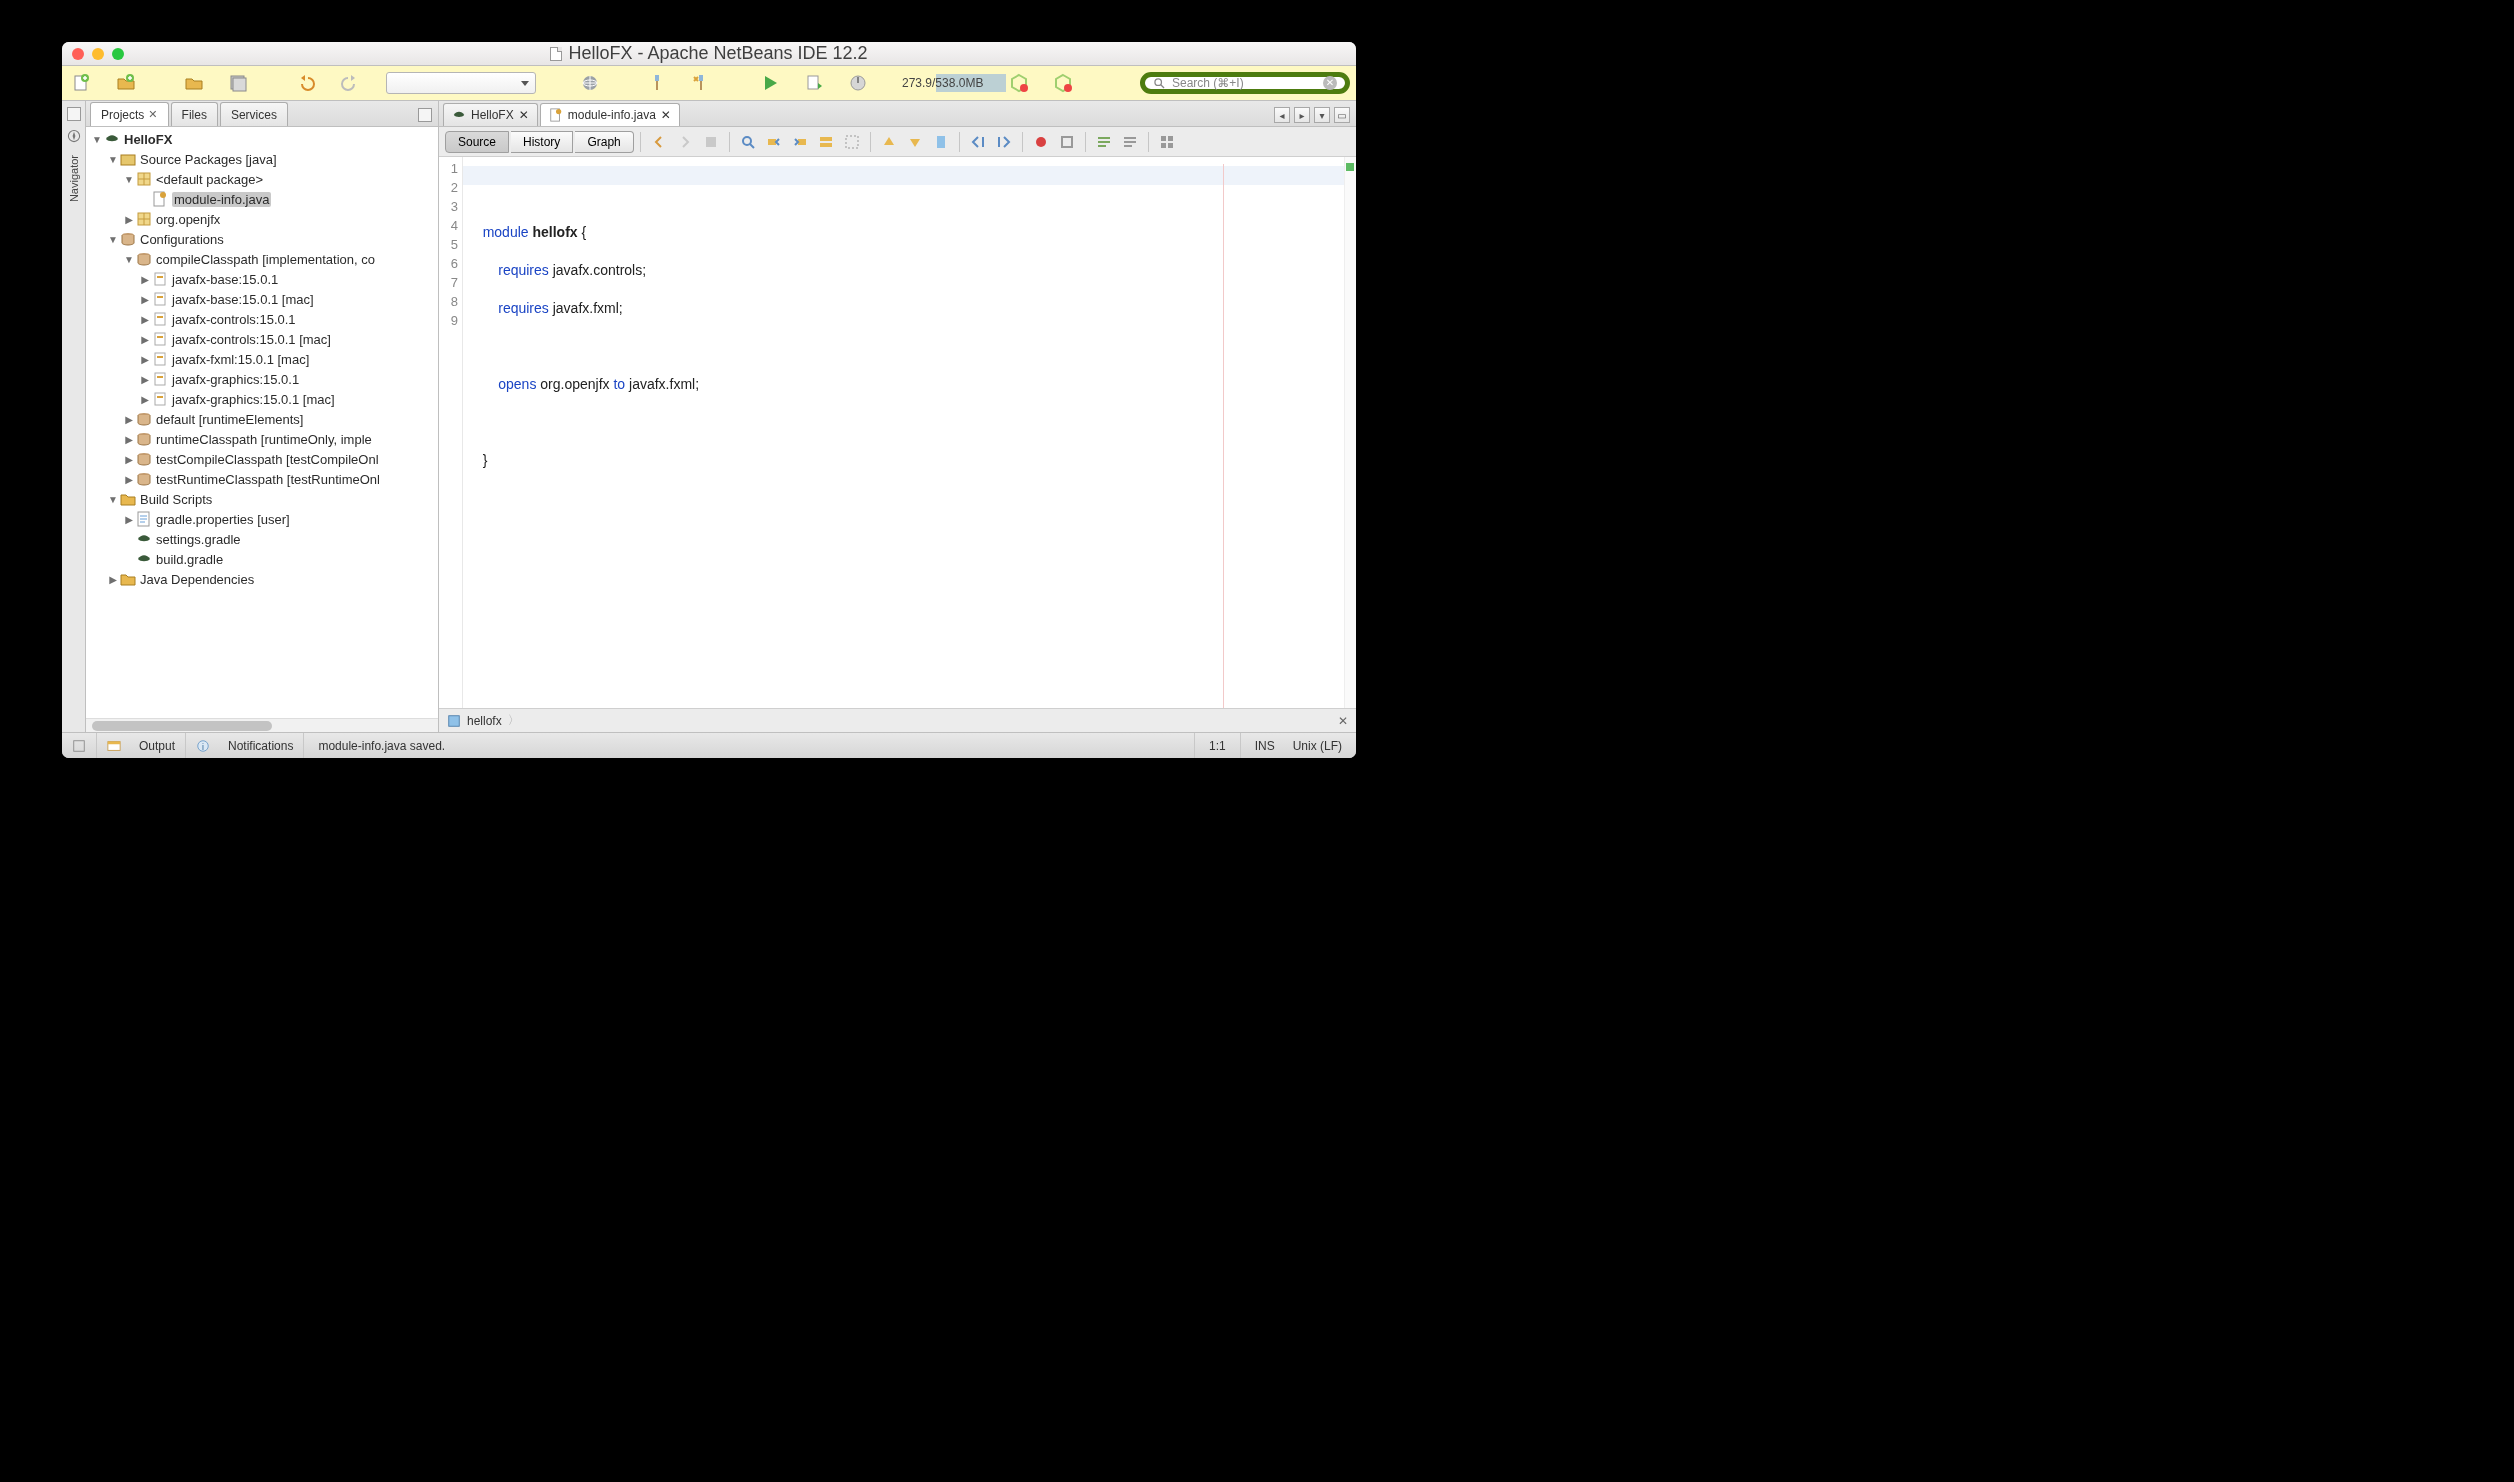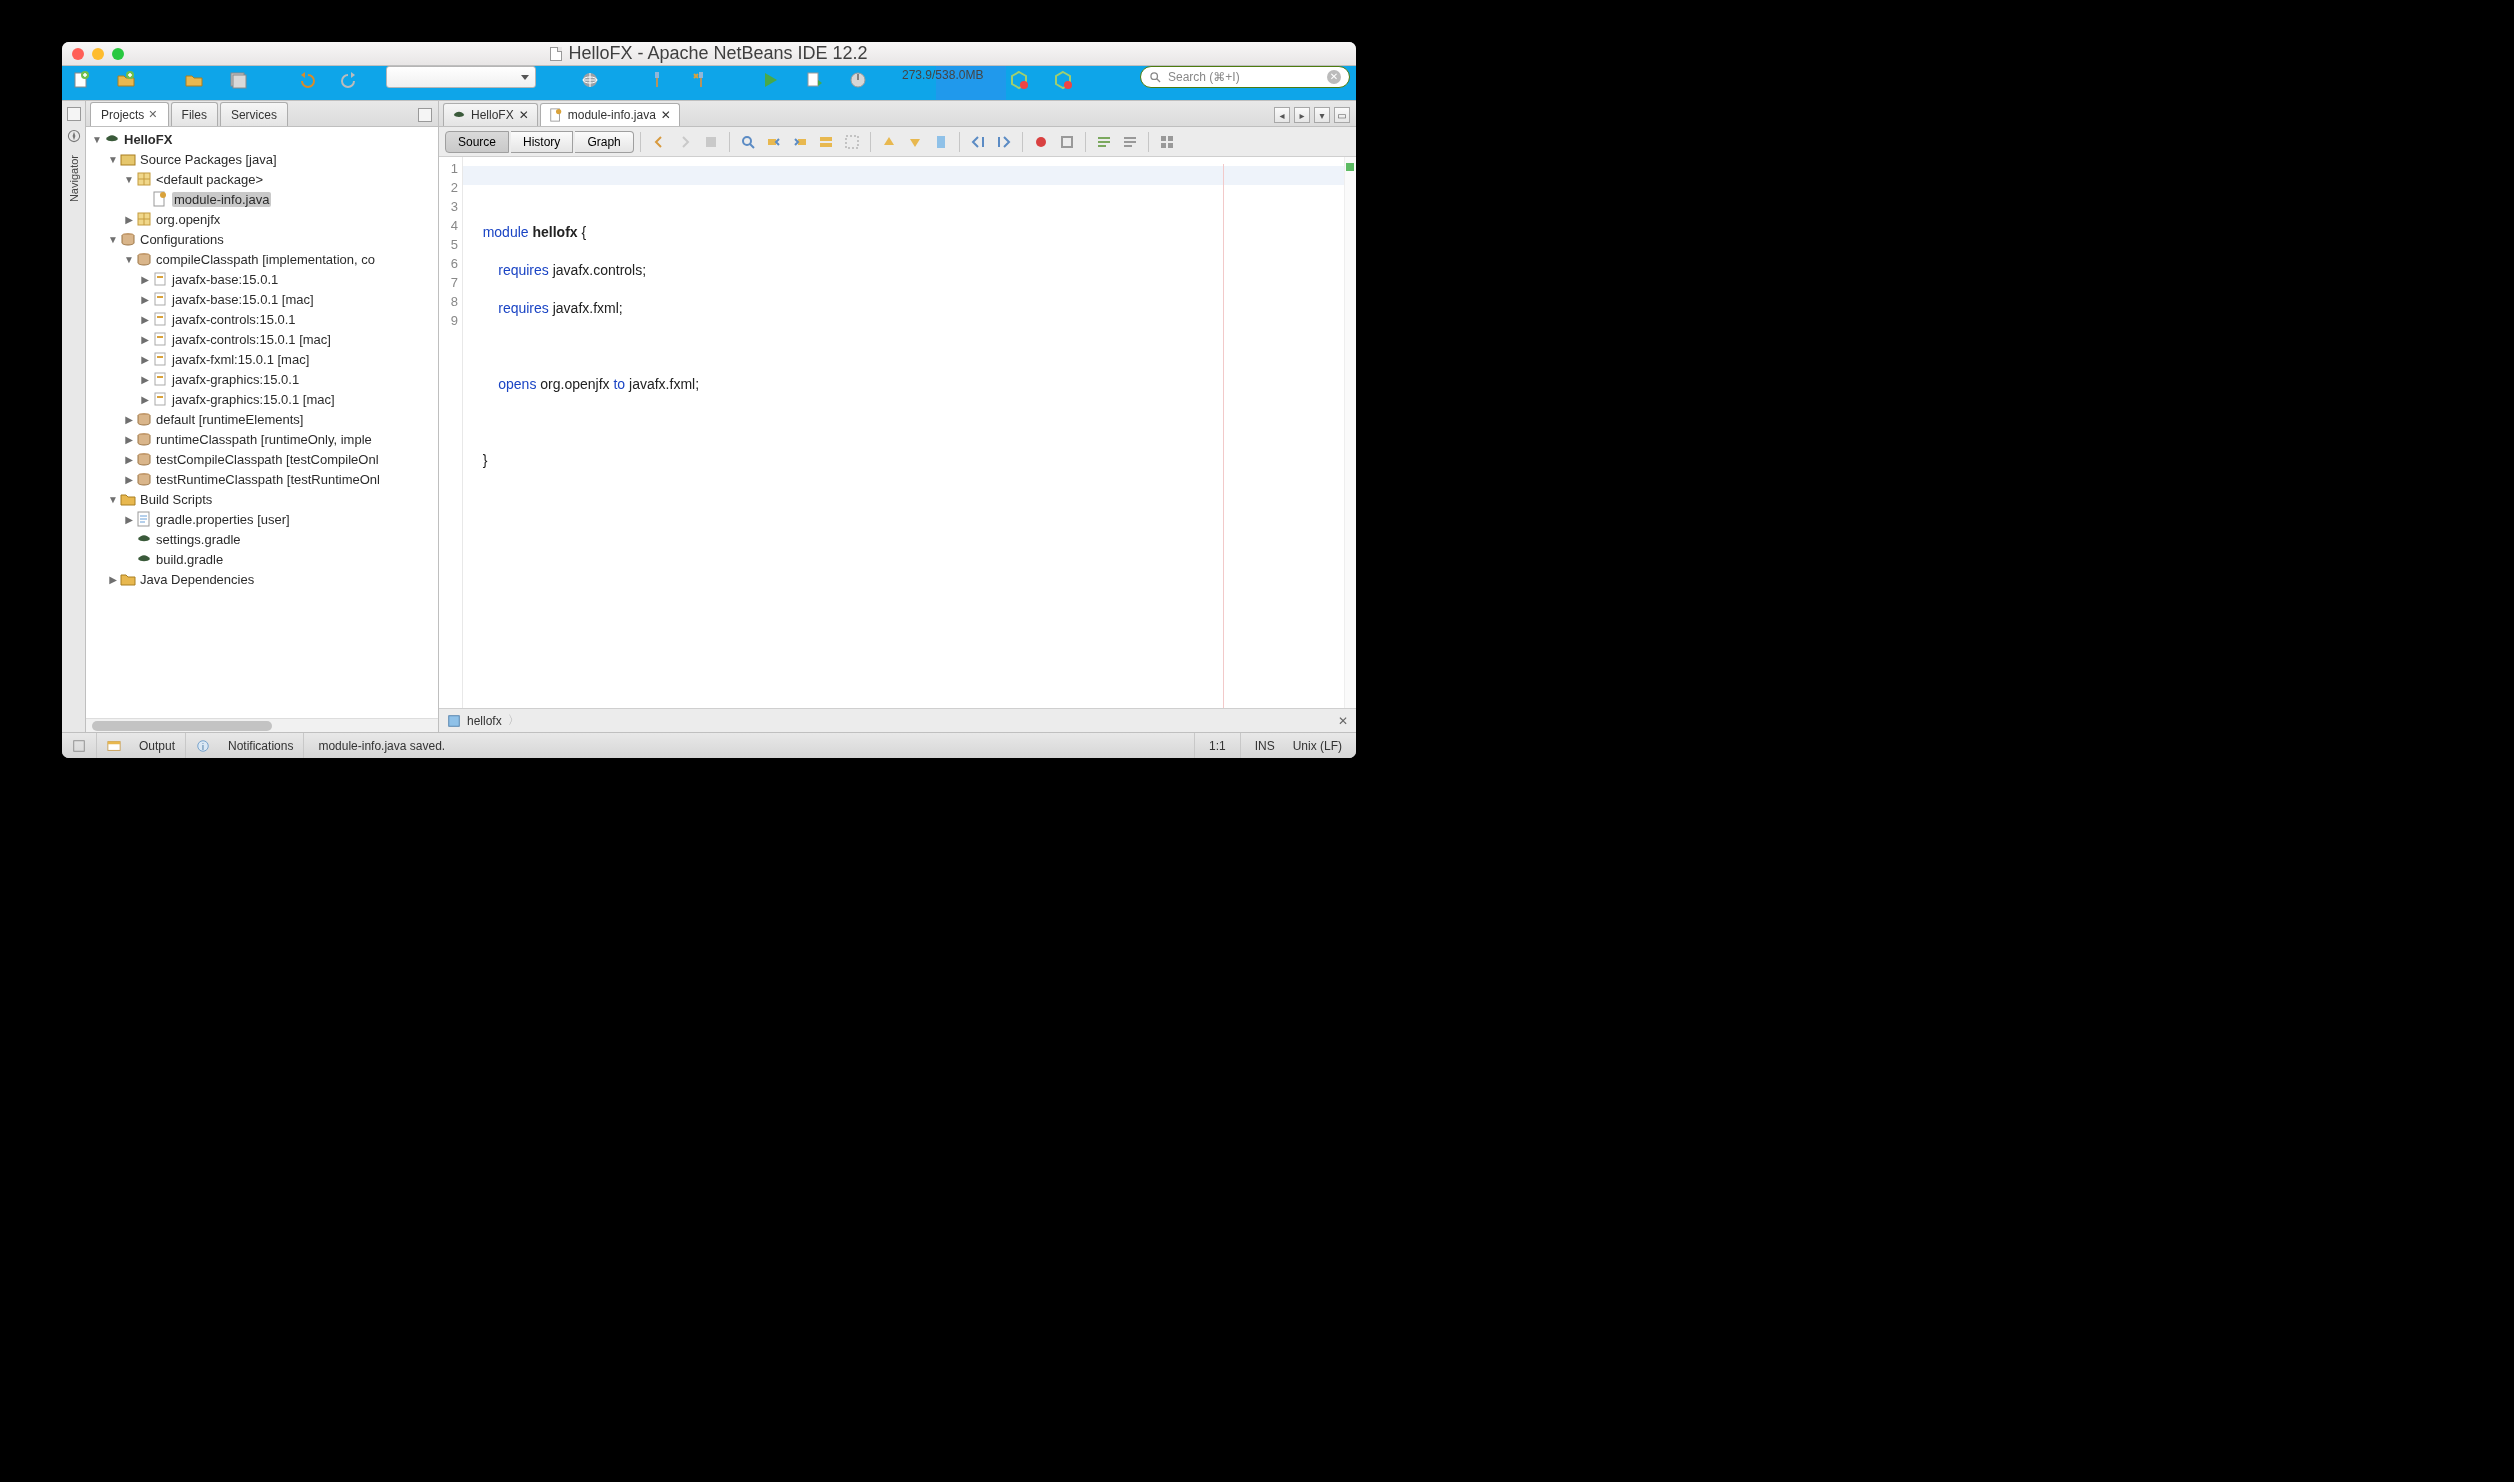--- a/index.html
+++ b/index.html
@@ -6,29 +6,29 @@
 body { background: #000; width: 1418px; height: 845px; display: flex; align-items: flex-start; justify-content: center; }
 .window { position: absolute; top: 42px; left: 62px; width: 1294px; height: 716px; background: #ececec; border-radius: 7px; overflow: hidden; box-shadow: 0 20px 60px rgba(0,0,0,.5); display: flex; flex-direction: column; }
 .titlebar { height: 24px; background: linear-gradient(#f8f7f7,#e8e6e6); border-bottom: 1px solid #bfbfbf; display: flex; align-items: center; position: relative; }
 .traffic { position: absolute; left: 10px; display: flex; gap: 8px; }
 .tl { width: 12px; height: 12px; border-radius: 50%; }
 .tl.r { background:#ff5f57; } .tl.y{background:#febc2e;} .tl.g{background:#28c840;}
 .titletext { margin: 0 auto; font-size: 18px; color:#3f3f3f; display:flex; align-items:center; gap:6px; }
 .doc-ico { width:12px; height:14px; border:1px solid #999; background:#fff; position:relative; }
 .doc-ico::after{content:"";position:absolute;right:-1px;top:-1px;width:4px;height:4px;background:#e8e6e6;border-left:1px solid #999;border-bottom:1px solid #999;}
 
-.toolbar { height: 35px; background:#0ea5e9; border-bottom:1px solid #bfbfbf; display:flex; padding:0 6px; gap:16px; }
+.toolbar { height: 35px; background:#fef9c3; border-bottom:1px solid #bfbfbf; display:flex; align-items:center; padding:0 6px; gap:16px; }
 .tbtn { width:28px; height:28px; display:flex; align-items:center; justify-content:center; border-radius:3px; }
 .tbtn svg { width:20px; height:20px; }
 .sep { width: 8px; }
 .combo { width:150px; height:22px; border:1px solid #b5b5b5; border-radius:3px; background:linear-gradient(#fff,#f0f0f0); margin-left:6px; position:relative; }
 .combo::after{content:"";position:absolute;right:6px;top:8px;border-left:4px solid transparent;border-right:4px solid transparent;border-top:5px solid #555;}
 .meminfo { font-size:12px; color:#444; margin-left:8px; position:relative; padding:2px 6px; }
 .meminfo-bar { position:absolute; left:40px; top:0; bottom:0; width:70px; background:rgba(66,133,244,.35); }
-.search { margin-left:auto; width:210px; height:22px; border:1px solid #4d7c0f; border-radius:11px; background:#fff; display:flex; align-items:center; padding:0 8px; gap:6px; font-size:12px; color:#888;}
+.search { margin-left:auto; width:210px; height:22px; border:5px solid #4d7c0f; border-radius:11px; background:#fff; display:flex; align-items:center; padding:0 8px; gap:6px; font-size:12px; color:#888;}
 .search .x { margin-left:auto; width:14px;height:14px;border-radius:50%;background:#bbb;color:#fff;display:flex;align-items:center;justify-content:center;font-size:10px;line-height:1;}
 
 .content { flex:1; display:flex; min-height:0; }
 .navstrip { width:24px; background:#e8e8e8; border-right:1px solid #bfbfbf; display:flex; flex-direction:column; align-items:center; padding-top:6px; gap:8px; }
 .navlabel { writing-mode: vertical-rl; transform: rotate(180deg); font-size:11px; color:#444; margin-top:4px;}
 .minbtn { width:14px;height:14px;border:1px solid #999;background:#f5f5f5;}
 
 .leftpanel { width:353px; background:#fff; border-right:1px solid #bfbfbf; display:flex; flex-direction:column; min-height:0; }
 .panetabs { height:26px; background:linear-gradient(#e8e8e8,#dcdcdc); border-bottom:1px solid #bfbfbf; display:flex; align-items:flex-end; padding-left:4px; gap:0; }
 .ptab { height:24px; padding:4px 10px; font-size:12px; color:#333; border:1px solid #adadad; border-bottom:none; background:linear-gradient(#f6f6f6,#e4e4e4); display:flex; align-items:center; gap:4px; border-radius:3px 3px 0 0; margin-right:2px;}

